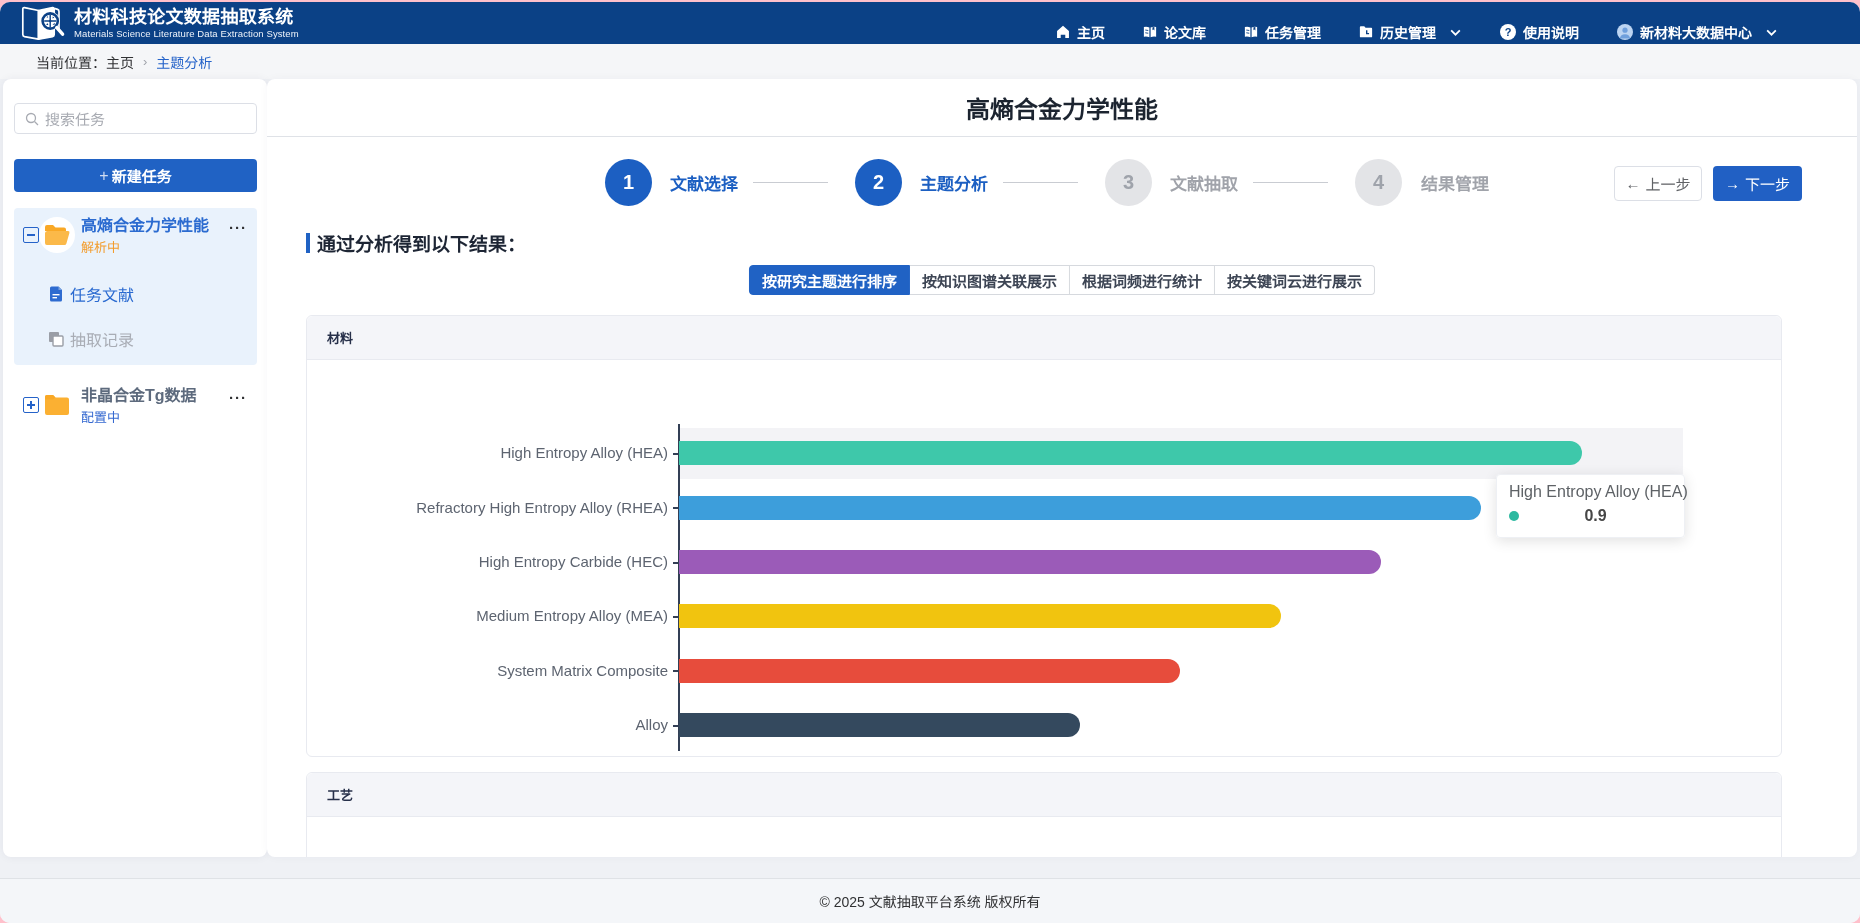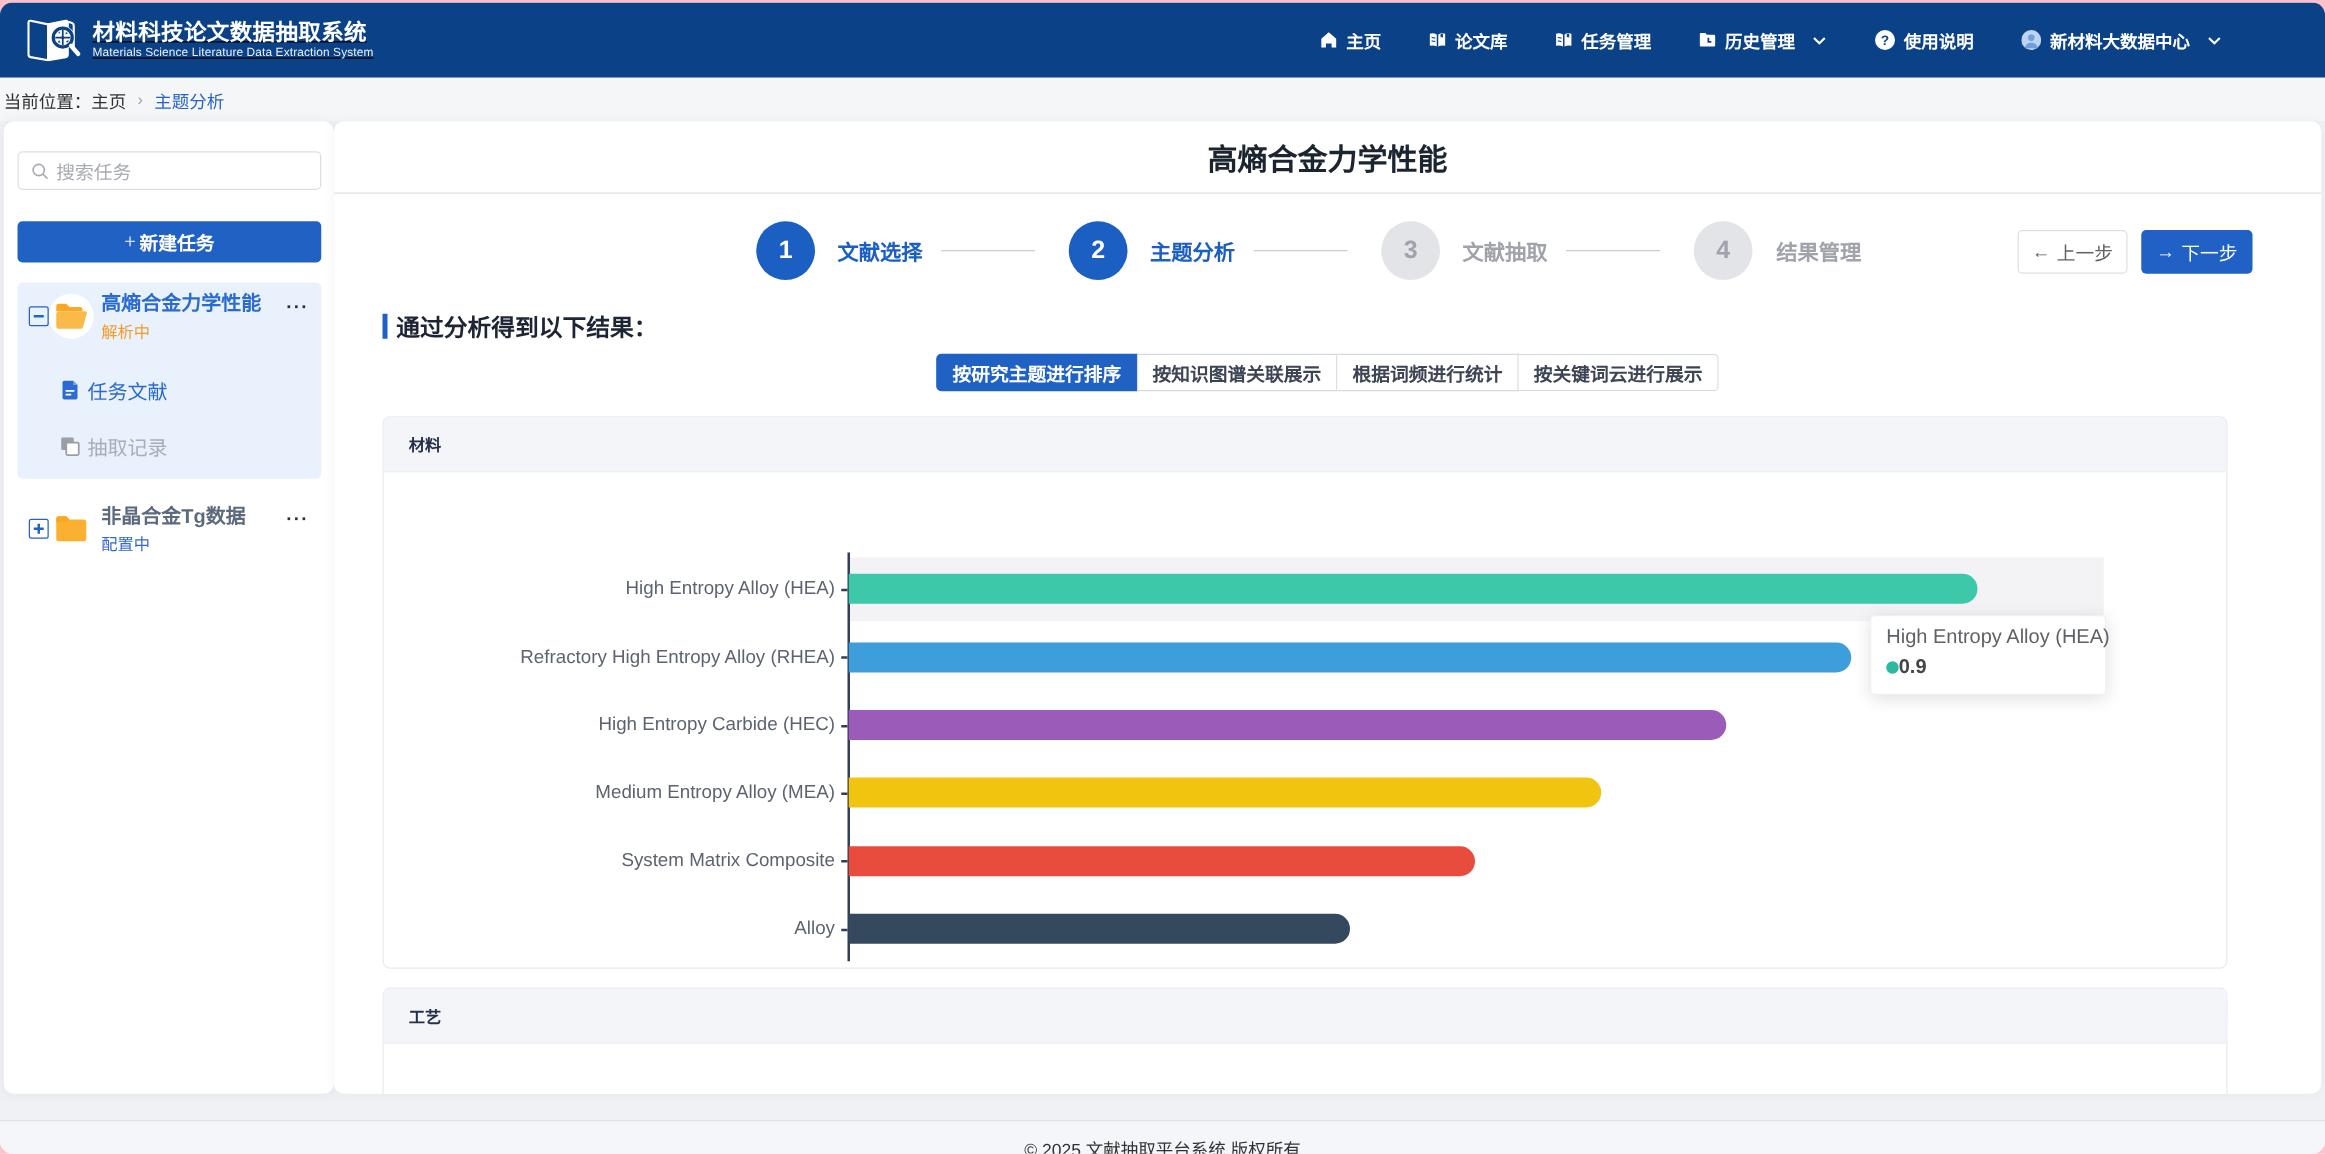--- a/index.html
+++ b/index.html
@@ -3,32 +3,32 @@
 <meta charset="utf-8">
 <title>材料科技论文数据抽取系统</title>
 <style>
 * { margin:0; padding:0; box-sizing:border-box; }
 html,body { width:1860px; height:923px; overflow:hidden; }
 body { background:#ffc0cb; font-family:"Liberation Sans",sans-serif; }
 .app { position:absolute; top:2px; left:0; width:1860px; height:921px;
   border-radius:10px; overflow:hidden; background:#eff1f5; }
 
 
-.hd { height:60px; background:#0b4186; display:flex; align-items:center; position:relative;text-decoration:underline; }
+.hd { height:42px; background:#0b4186; display:flex; align-items:center; position:relative; }
 .logo { margin-left:19px; width:46px; height:34px; flex:0 0 auto; }
 .brand { margin-left:9px; color:#fff; }
 .brand .t1 { font-size:18px; font-weight:bold; letter-spacing:0.3px; line-height:19px; }
 .brand .t2 { font-size:9.5px; line-height:11px; margin-top:1px; color:#eef3fa; letter-spacing:0.1px; }
 .nav { position:absolute; right:82px; top:0; height:60px; display:flex; align-items:center; gap:38px; }
 .nav .it { display:flex; align-items:center; color:#fff; font-size:14px; font-weight:bold; gap:7px; white-space:nowrap; }
 .nav svg.ic { width:14px; height:14px; }
 .chev { width:13px; height:13px; margin-left:6px; }
 
 
-.bc { height:35px; background:#f5f6f8; display:flex; align-items:center; padding-left:3px;
+.bc { height:35px; background:#f5f6f8; display:flex; align-items:center; padding-left:36px;
   font-size:14px; color:#303133; }
 .bc .sep { color:#a0a3aa; margin:0 9px; font-size:13px; }
 .bc .cur { color:#2563c9; }
 
 
 .wrap { display:flex; padding:0 3px; height:778px; }
 .aside { width:264px; flex:0 0 auto; background:#fff; border-radius:8px;
   box-shadow:0 0 10px rgba(30,40,70,0.06); padding:24px 10px 0 11px; height:778px; }
 .main { flex:1; background:#fff; border-radius:8px; height:778px; position:relative; overflow:hidden;
   box-shadow:0 0 10px rgba(30,40,70,0.04); }
@@ -100,21 +100,21 @@
 .hlband { position:absolute; left:371px; top:68px; width:1005px; height:51px; background:rgba(90,100,130,0.075); }
 .axis { position:absolute; left:371px; top:64px; width:1.5px; height:327px; background:#333f55; }
 .ylab { position:absolute; right:1113px; width:330px; text-align:right; font-size:15px; line-height:18px; color:#5d6470; white-space:nowrap; }
 .ytick { position:absolute; left:366px; width:5px; height:1.5px; background:#333f55; }
 .bar0 { position:absolute; left:372px; height:24px; border-radius:0 12px 12px 0; }
 .tip { position:absolute; left:1189px; top:114px; width:189px; height:64px; background:rgba(255,255,255,0.96);
   border:1px solid #eef0f4; border-radius:4px; box-shadow:0 3px 14px rgba(0,0,0,0.12); padding:8px 12px 0 12px; }
 .tip .t { font-size:16px; color:#5e6266; white-space:nowrap; }
 .tip .v { display:flex; align-items:center; margin-top:6px; }
 .tip .dot { width:10px; height:10px; border-radius:50%; background:#2cb9a0; }
-.tip .num { flex:1; text-align:left; font-size:16px; font-weight:bold; color:#464646; }
+.tip .num { flex:1; text-align:center; font-size:16px; font-weight:bold; color:#464646; }
 
 
 .ft { margin-top:21px; border-top:1px solid #dfe2e6; background:#f4f6f9; height:60px; text-align:center;
   padding-top:12px; font-size:14px; color:#303133; }
 </style>
 </head>
 <body>
 <div class="app">
   <header class="hd">
     <svg class="logo" viewBox="0 0 46 34">

